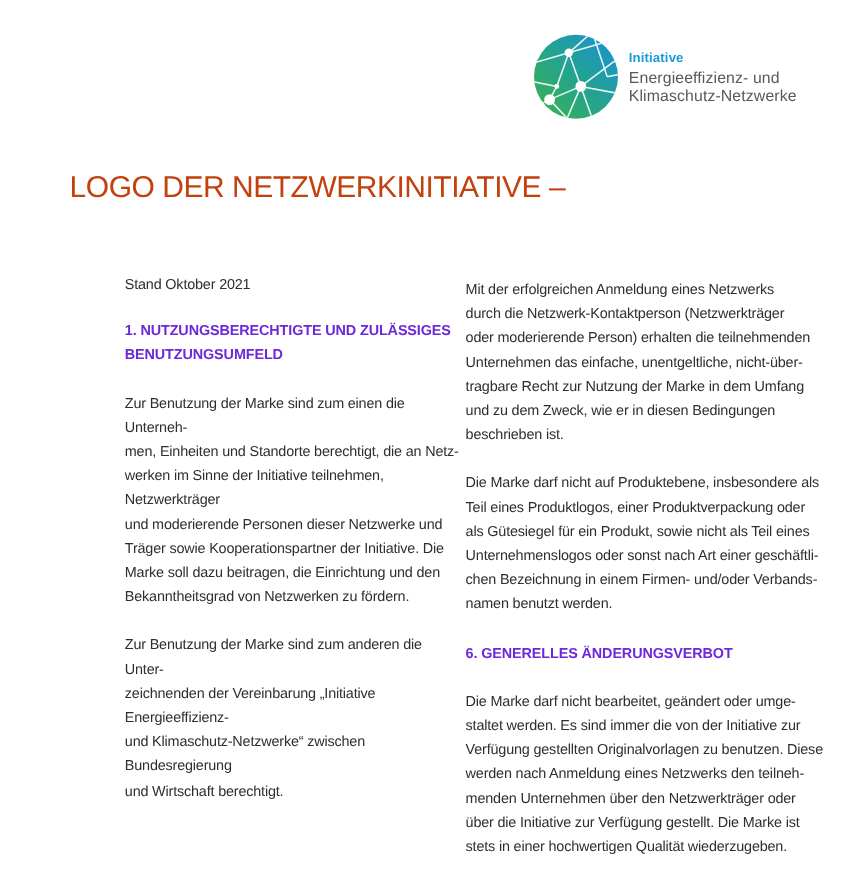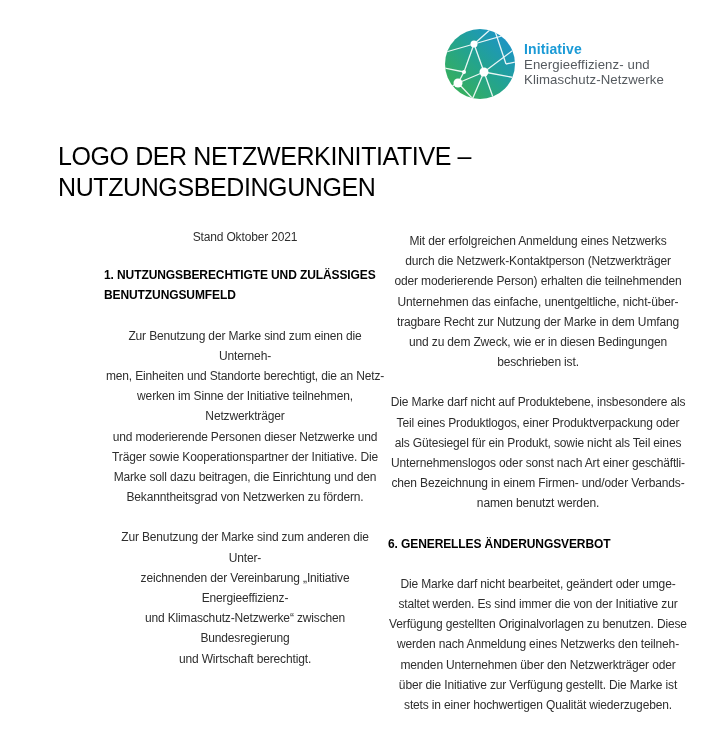--- a/index.html
+++ b/index.html
@@ -30,54 +30,53 @@
     .logo-text {
       margin-left: 8px;
       line-height: 15px;
       font-size: 13.2px;
       color: #555a5f;
       letter-spacing: 0.1px;
     }
     .logo-text .lt-1 {
       color: #1a9ad6;
       font-weight: bold;
-      font-size: 14px;
+      font-size: 11px;
     }
     .page-title {
       position: absolute;
       left: 58px;
       top: 141px;
       margin: 0;
       font-weight: normal;
       font-size: 25px;
       line-height: 31px;
-      color: #000000;
+      color: #c2410c;
       letter-spacing: -0.4px;
     }
     .col {
       position: absolute;
       top: 227px;
       font-size: 12px;
       line-height: 20.2px;
       color: #2e2e2e;
       letter-spacing: -0.15px;
     }
     .col-left { left: 104px; width: 282px; }
     .col-right { left: 388px; width: 300px; top: 231px; }
     .col p {
       margin: 0 0 20px 0;
       white-space: pre-line;
-      text-align: center;
     }
     .col h2 {
       margin: 0 0 20px 0;
       font-size: 12px;
       line-height: 20.2px;
       font-weight: bold;
-      color: #000000;
+      color: #6d28d9;
       letter-spacing: -0.1px;
       white-space: pre-line;
     }
     .date-line { margin-bottom: 18px !important; }
   </style>
 </head>
 <body>
 
 <div class="logo-block">
   <svg class="logo-mark" viewBox="0 0 72 72">
@@ -117,21 +116,20 @@
   </svg>
   <div class="logo-text">
     <div class="lt-1">Initiative</div>
     <div>Energieeffizienz- und</div>
     <div>Klimaschutz-Netzwerke</div>
   </div>
 </div>
 
 <h1 class="page-title">
   <span>LOGO DER NETZWERKINITIATIVE –</span><br>
-  <span>NUTZUNGSBEDINGUNGEN</span>
 </h1>
 
 <div class="col col-left">
   <p class="date-line">Stand Oktober 2021</p>
   <h2>1. NUTZUNGSBERECHTIGTE UND ZULÄSSIGES
 BENUTZUNGSUMFELD</h2>
   <p>Zur Benutzung der Marke sind zum einen die Unterneh-
 men, Einheiten und Standorte berechtigt, die an Netz-
 werken im Sinne der Initiative teilnehmen, Netzwerkträger
 und moderierende Personen dieser Netzwerke und

